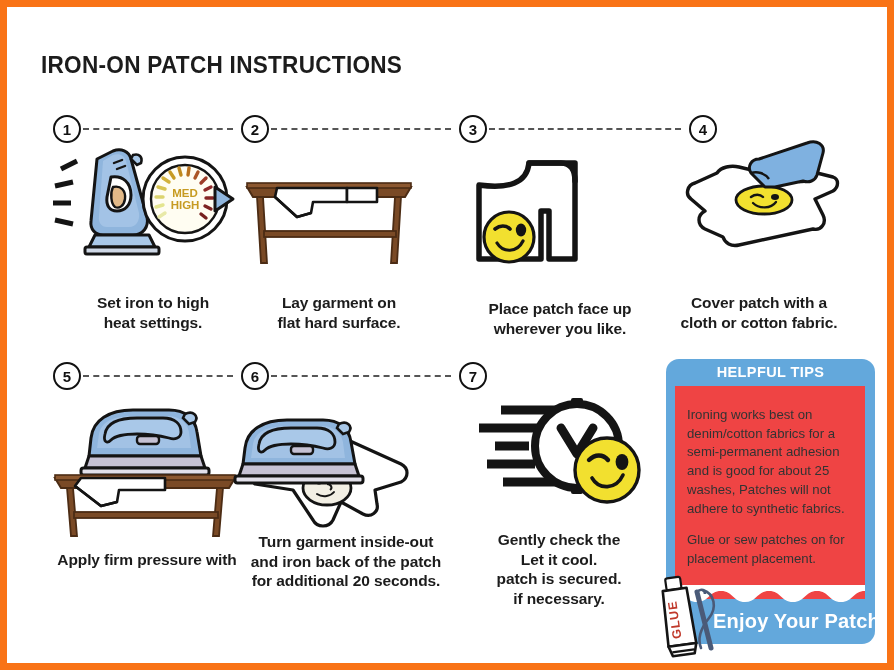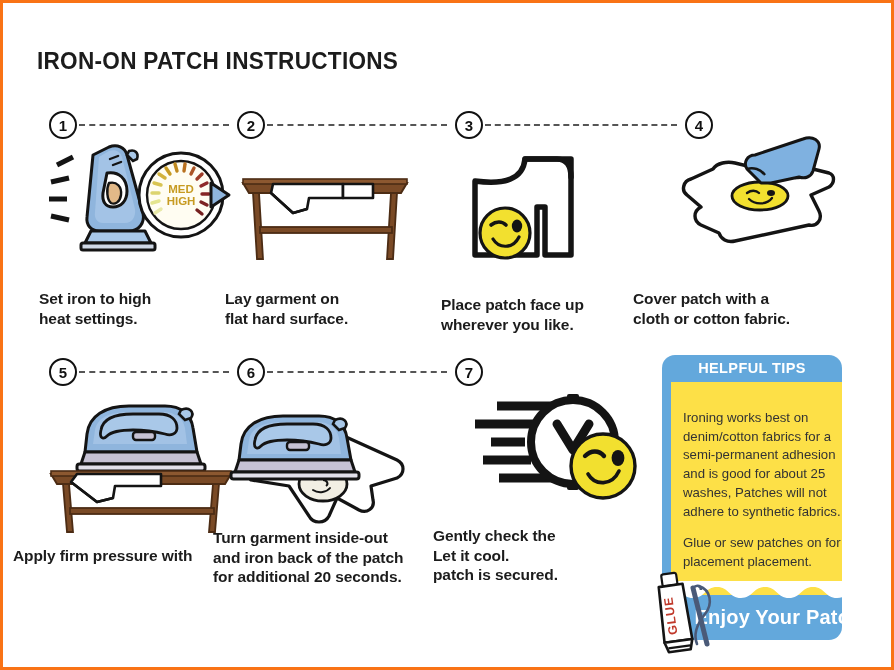--- a/index.html
+++ b/index.html
@@ -11,21 +11,21 @@
     font-family: "Liberation Sans", sans-serif;
     overflow: hidden;
   }
 
   
   .page {
     position: relative;
     width: 894px; height: 670px;
     box-sizing: border-box;
     background: #ffffff;
-    border: 3px solid #f97316;
+    border: 7px solid #f97316;
     overflow: hidden;
   }
   .page-inner {
     position: relative;
     width: 100%; height: 100%;
     background: #ffffff;
   }
 
   
   .title {
@@ -68,55 +68,56 @@
     border-top: 2.2px dashed #555;
     z-index: 1;
   }
 
   .art {
     position: absolute;
     left: 0; top: 32px;
   }
   .caption {
     position: absolute;
+    text-align: center;
     font-size: 15.5px;
     font-weight: bold;
     line-height: 1.27;
     color: #1c1c1c;
     letter-spacing: -0.1px;
   }
 
   
   .tips {
     position: absolute;
     left: 659px; top: 352px;
-    width: 180px; height: 285px;
+    width: 209px; height: 285px;
     background: #63a8dc;
     border-radius: 13px;
     box-sizing: border-box;
     overflow: hidden;
     z-index: 3;
   }
   .tips-header {
     position: absolute;
     left: 0; top: 0; width: 100%;
     height: 26px;
     display: flex; align-items: center; justify-content: center;
     color: #ffffff;
     font-size: 14.5px;
     font-weight: bold;
     letter-spacing: 0.4px;
   }
   .tips-body {
     position: absolute;
     left: 9px; top: 27px;
     width: 190px; height: 213px;
-    background: #fde047;
+    background: #ef4444;
     box-sizing: border-box;
-    padding: 27px 12px 0 12px;
+    padding: 20px 12px 0 12px;
   }
   .tips-body p {
     margin: 0;
     font-size: 13.2px;
     line-height: 1.42;
     color: #333;
   }
   .tips-body p + p { margin-top: 13px; }
   .tips-wave {
     position: absolute;
@@ -394,20 +395,21 @@
             <path d="M116,64 C122,58 130,58 135,64" fill="none" stroke="#141414" stroke-width="4.4" stroke-linecap="round"></path>
             <ellipse cx="149" cy="66" rx="6.4" ry="8" fill="#141414"></ellipse>
             <path d="M119,82 C126,94 143,94 150,79" fill="none" stroke="#141414" stroke-width="3.6" stroke-linecap="round"></path>
           </g>
         </svg>
       </div>
       <div class="caption" style="left:-22px; top:168px; width:244px;">
         <div>Gently check the</div>
         <div>Let it cool.</div>
         <div>patch is secured.</div>
+        <div>if necessary.</div>
       </div>
     </div>
   </div>
 
   <div class="tips">
     <div class="tips-header">HELPFUL TIPS</div>
     <div class="tips-body">
       <p>Ironing works best on denim/cotton fabrics for a semi-permanent adhesion and is good for about 25 washes, Patches will not adhere to synthetic fabrics.</p>
       <p>Glue or sew patches on for placement placement.</p>
     </div>

